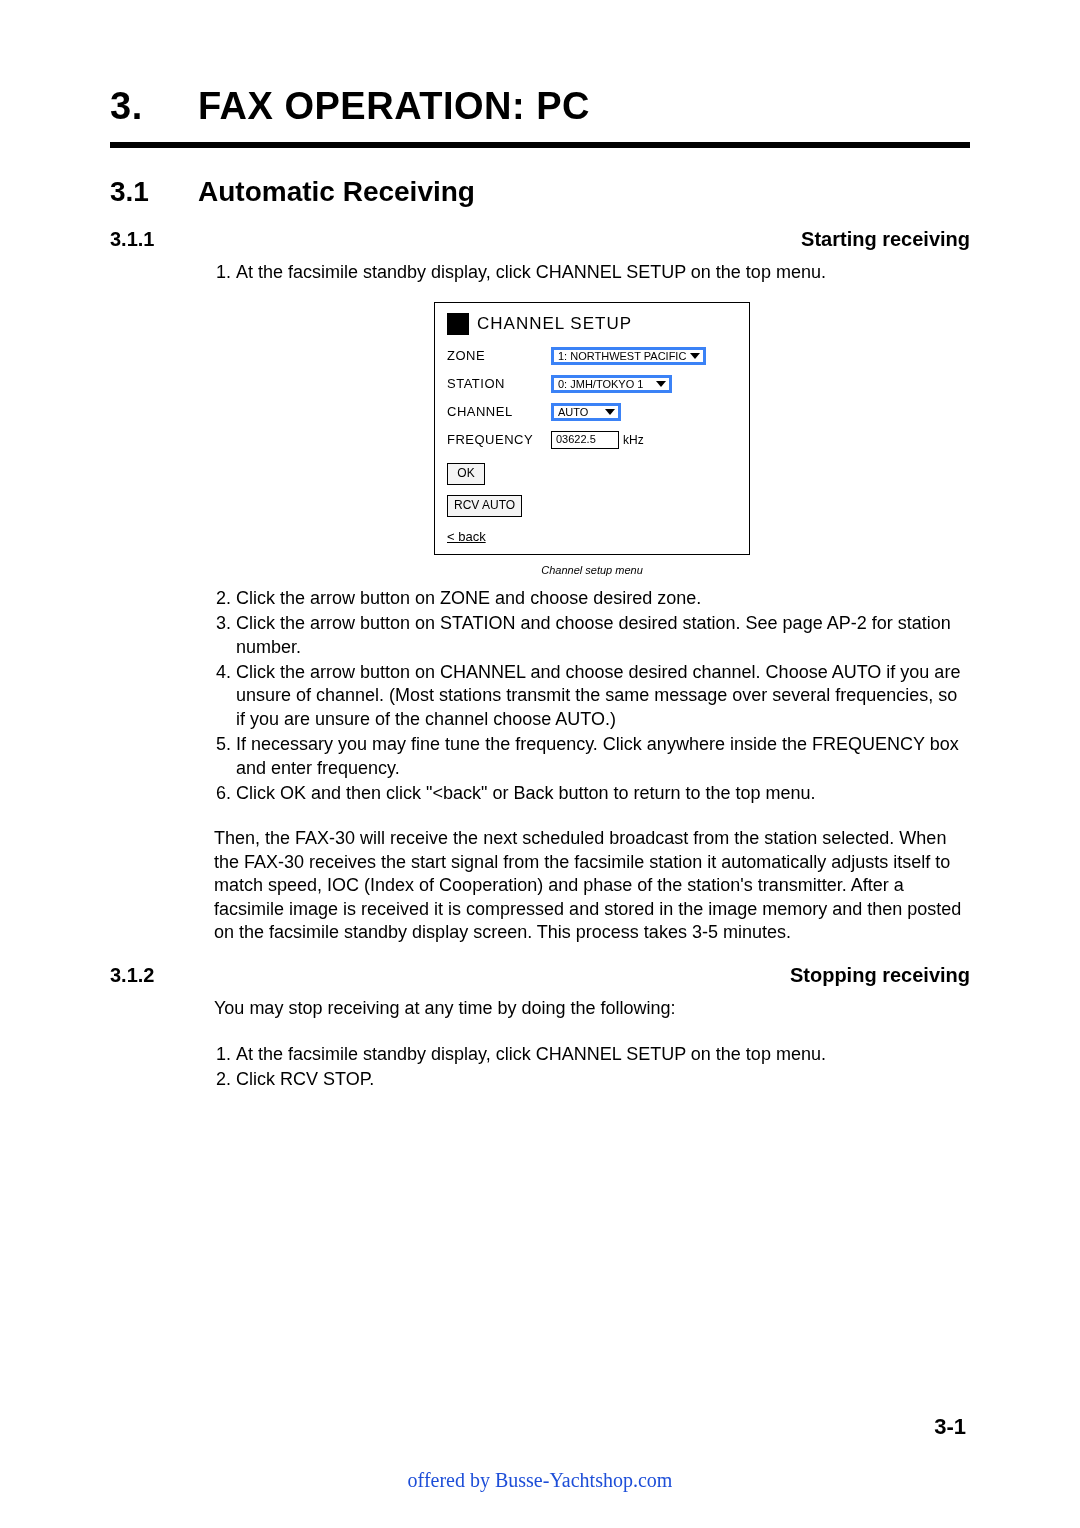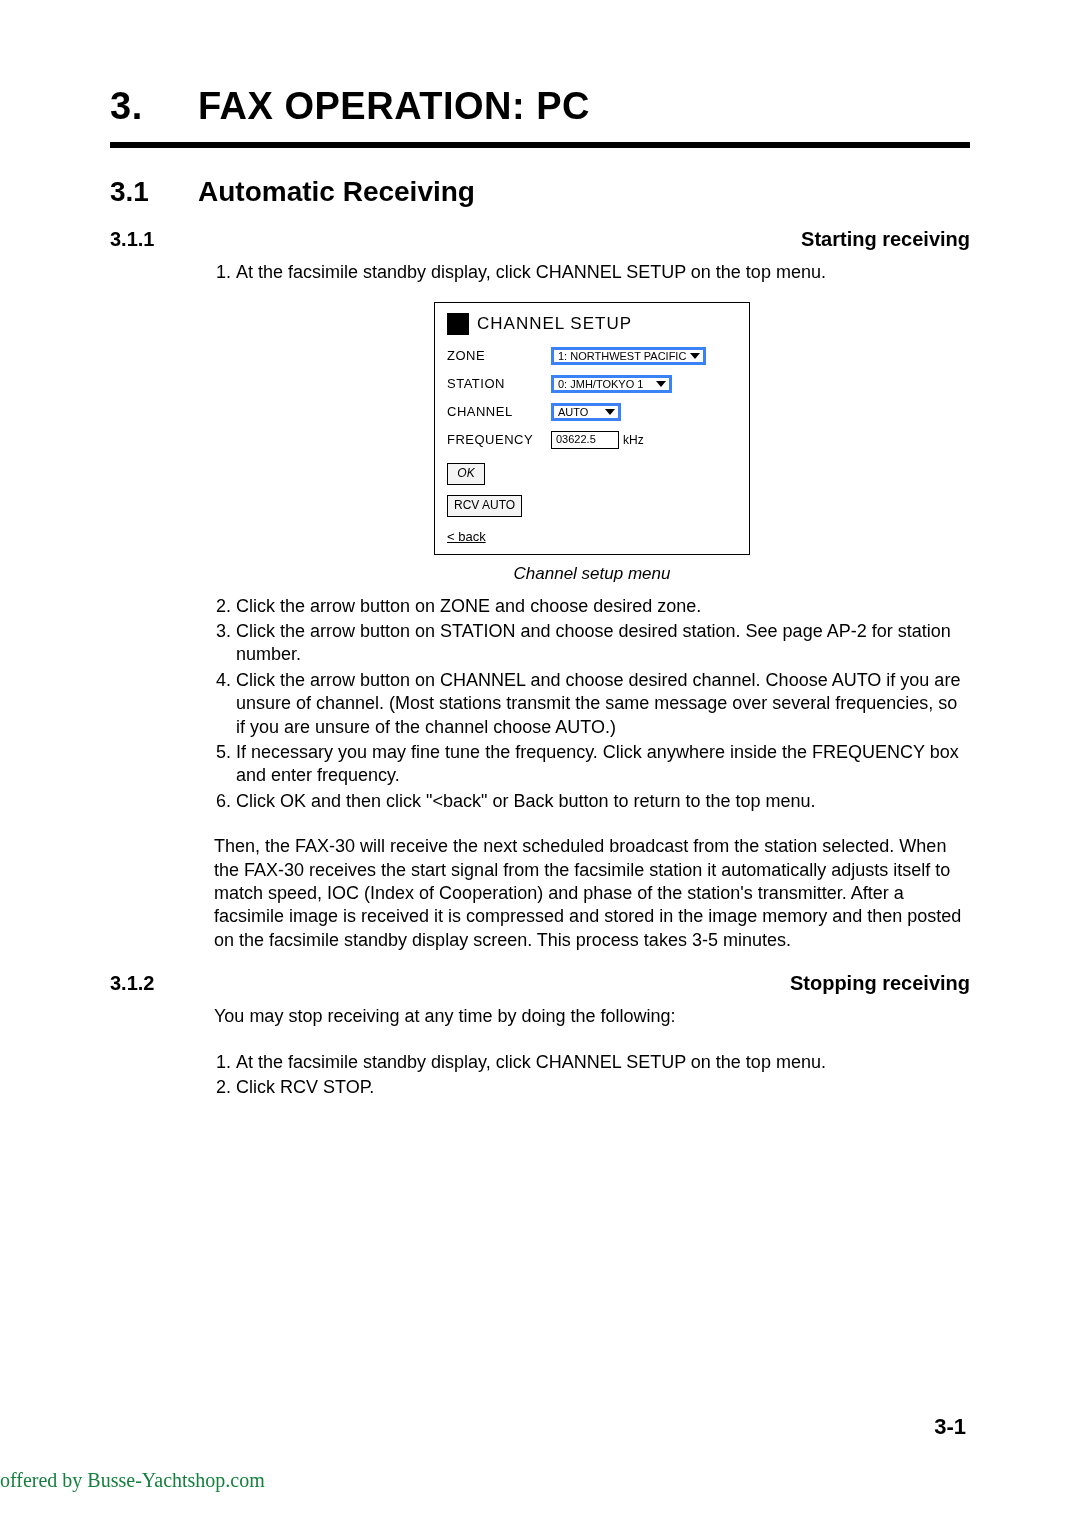--- a/index.html
+++ b/index.html
@@ -146,41 +146,41 @@
     text-align: center;
     background: #f4f4f4;
   }
   .cs-back {
     font-size: 13px;
     margin-top: 6px;
     text-decoration: underline;
   }
   .figure-caption {
     font-style: italic;
-    font-size: 17px;
+    font-size: 11px;
     margin-top: 8px;
   }
   .para {
     margin-top: 22px;
   }
   .page-num {
     position: absolute;
     bottom: 88px;
     right: 114px;
     font-size: 22px;
     font-weight: bold;
   }
   .footer-credit {
     position: absolute;
     bottom: 36px;
     left: 0;
     right: 0;
-    text-align: left;
+    text-align: center;
     font-size: 20px;
-    color: #15803d;
+    color: #1d4ed8;
     font-family: Georgia, 'Times New Roman', serif;
   }
 </style>
 </head>
 <body>
 
 <div class="page">
 
   <div class="chapter-title">
     <span class="num">3.</span>
@@ -235,21 +235,21 @@
         </div>
 
         <div class="cs-row">
           <span class="cs-label">FREQUENCY</span>
           <span class="cs-input">
             <span>03622.5</span>
           </span>
           <span class="cs-unit">kHz</span>
         </div>
 
-        <div style="margin-top:6px;font-style:italic;">
+        <div style="margin-top:6px;">
           <span class="cs-btn">OK</span>
         </div>
         <div>
           <span class="cs-btn">RCV AUTO</span>
         </div>
         <div class="cs-back">&lt; back</div>
       </div>
       <div class="figure-caption">Channel setup menu</div>
     </div>
 

